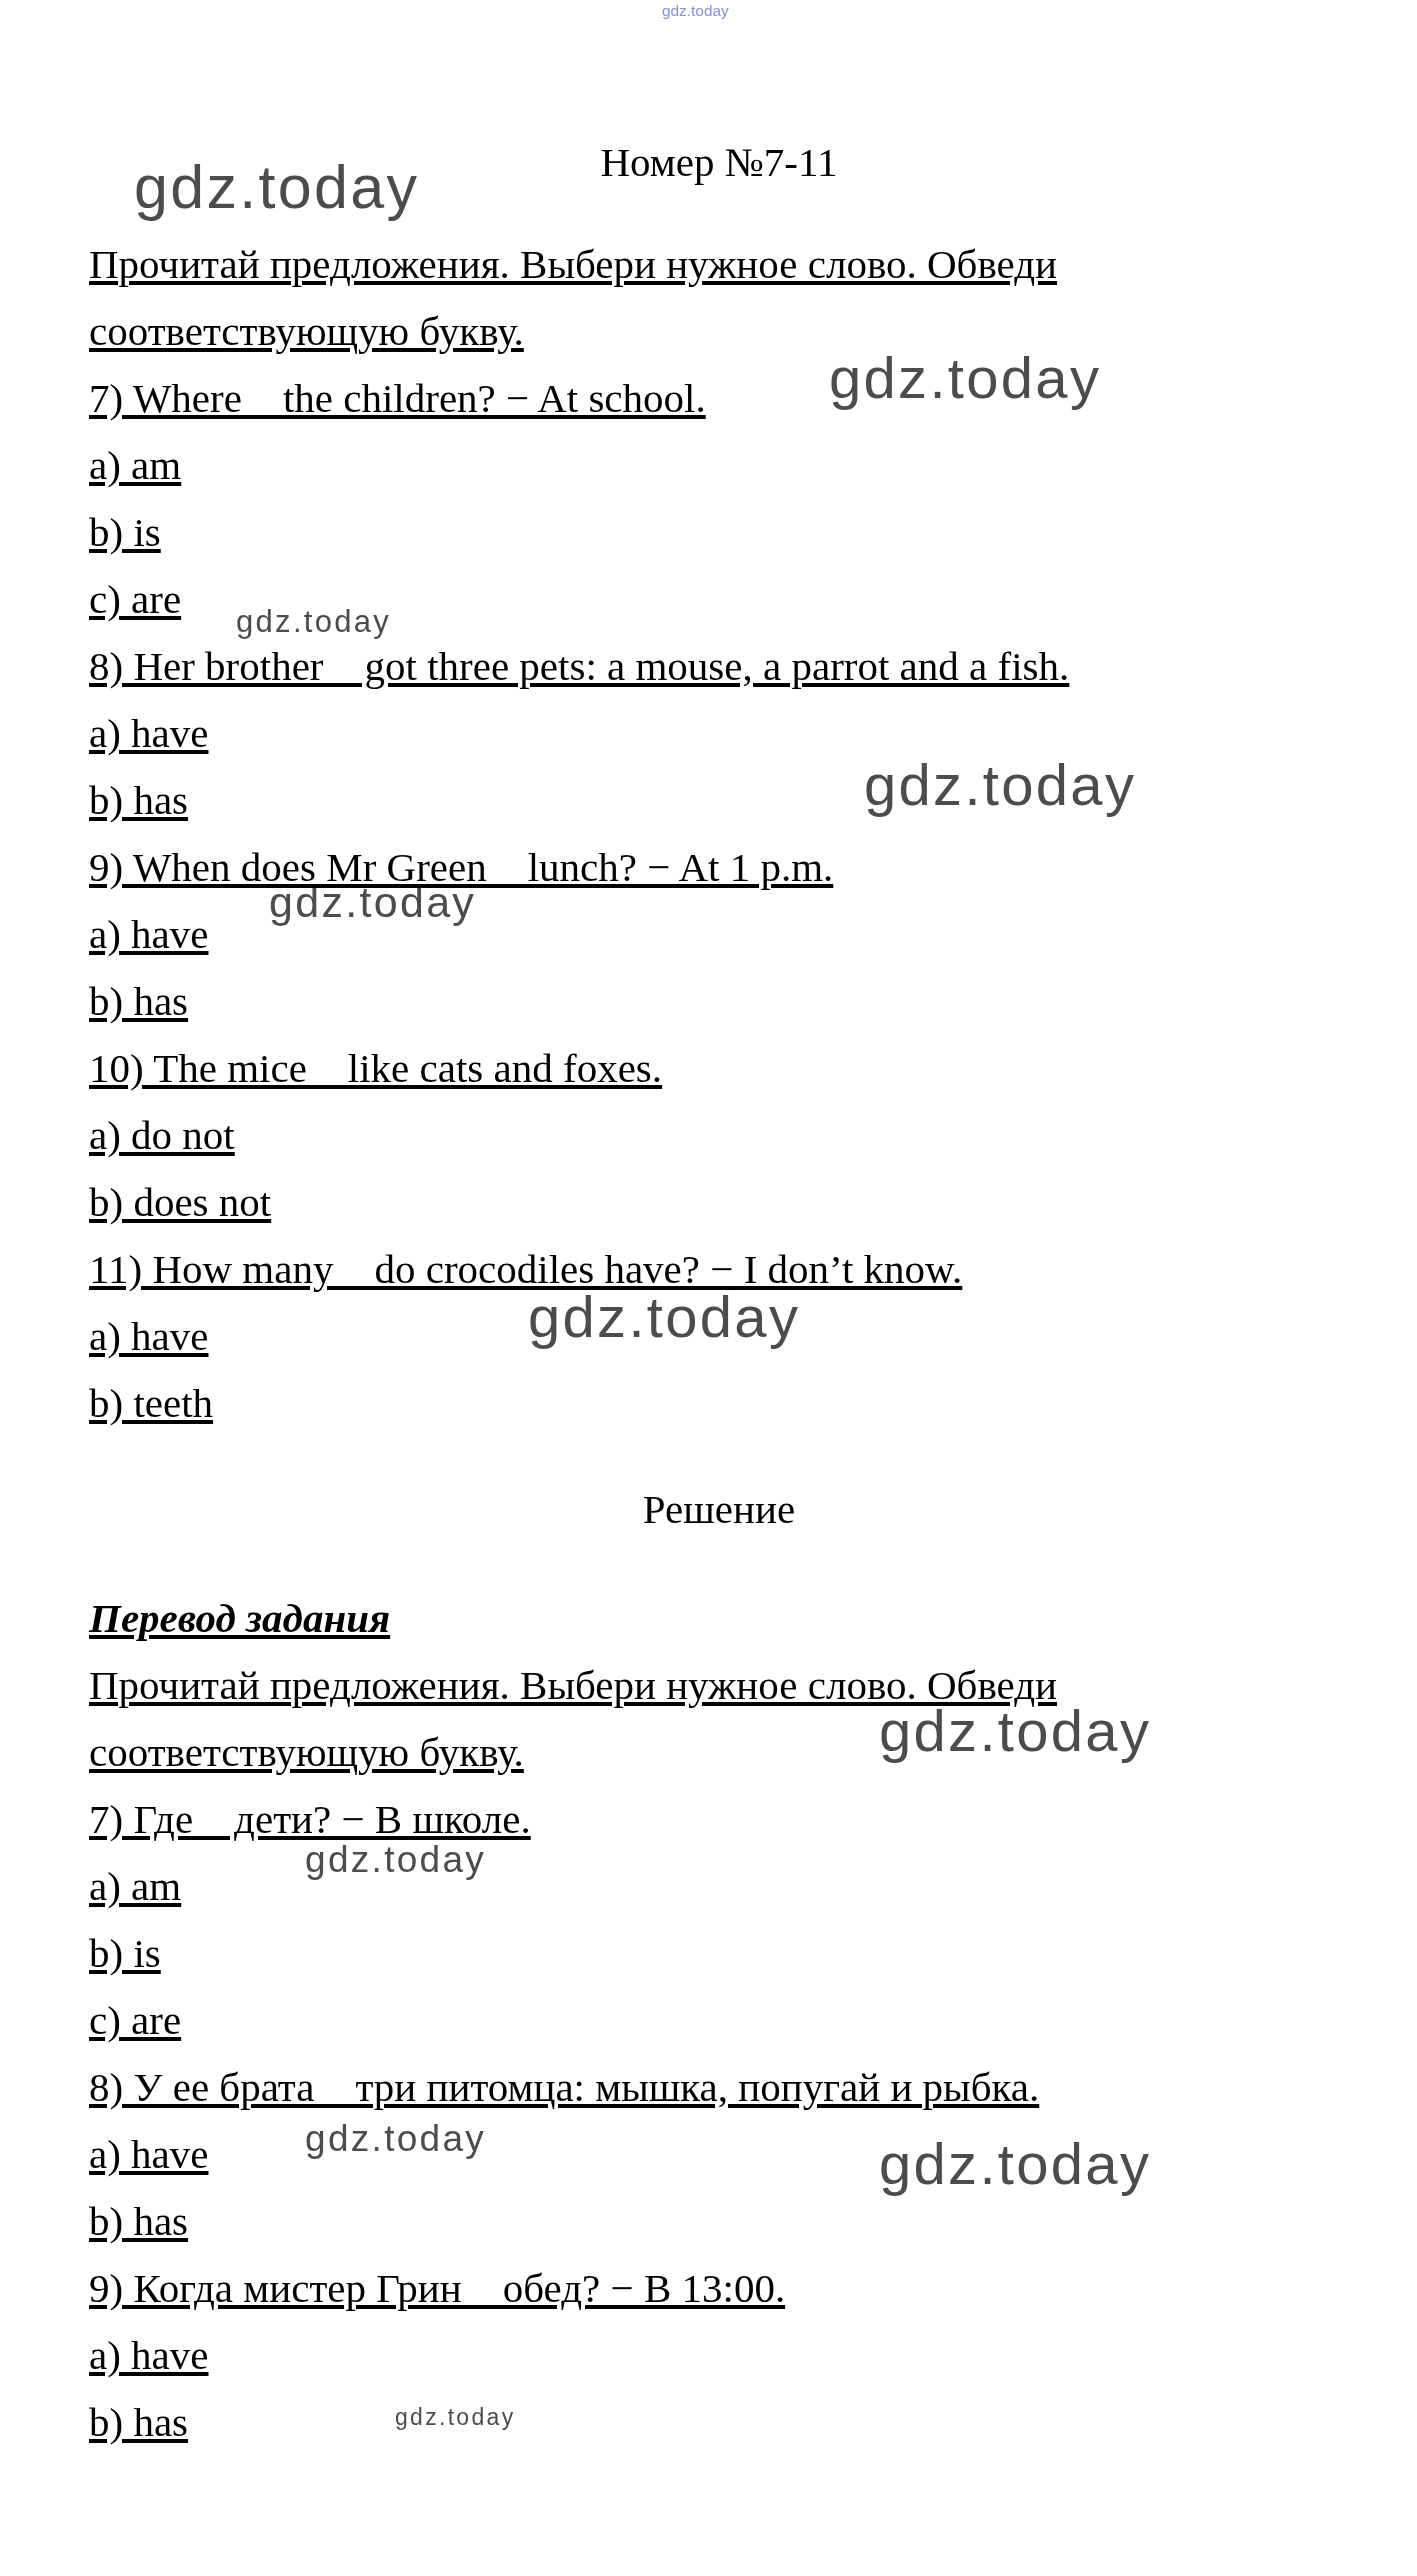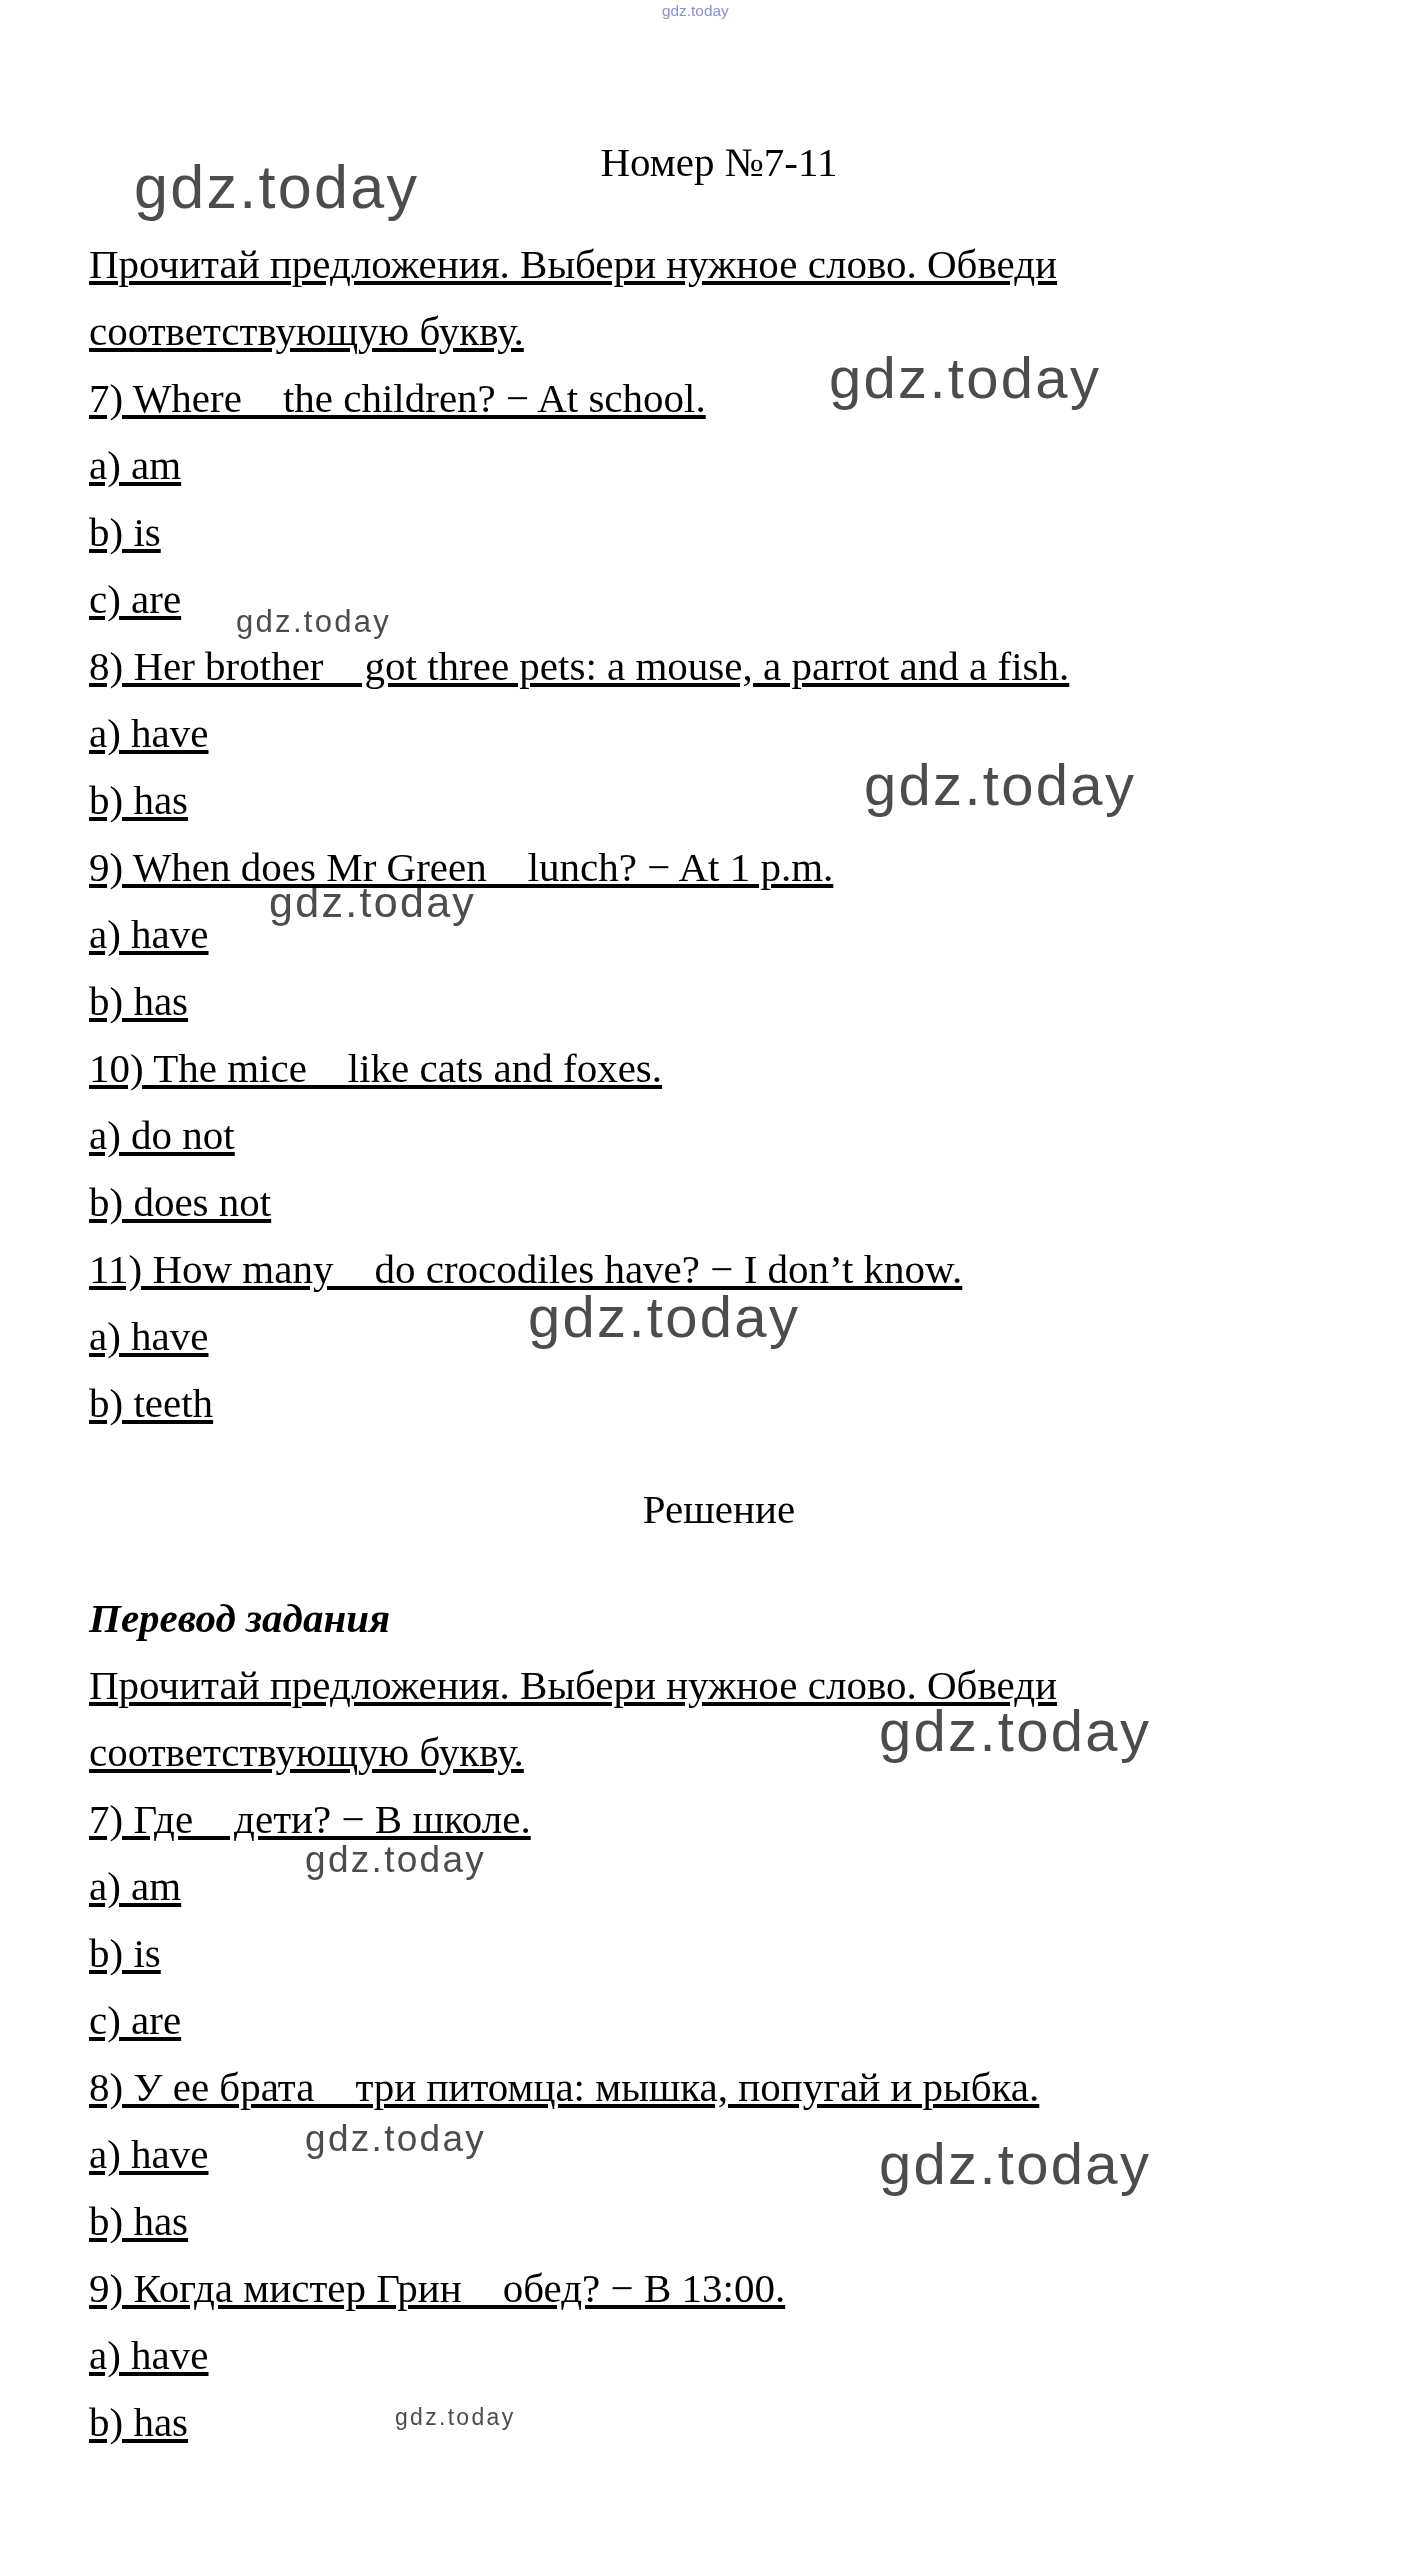--- a/index.html
+++ b/index.html
@@ -45,20 +45,21 @@
     margin-top: 39px;
     height: 67px;
     line-height: 67px;
   }
   .solution-subheading {
     margin-top: 42px;
     height: 67px;
     line-height: 67px;
     font-weight: bold;
     font-style: italic;
+    text-decoration: underline;
   }
   .solution-block {
     margin-top: 0px;
   }
   .wm {
     position: absolute;
     font-family: Liberation Sans, sans-serif;
     color: var(--wm-color, #4c4c4c);
     letter-spacing: 2.3px;
     white-space: nowrap;

